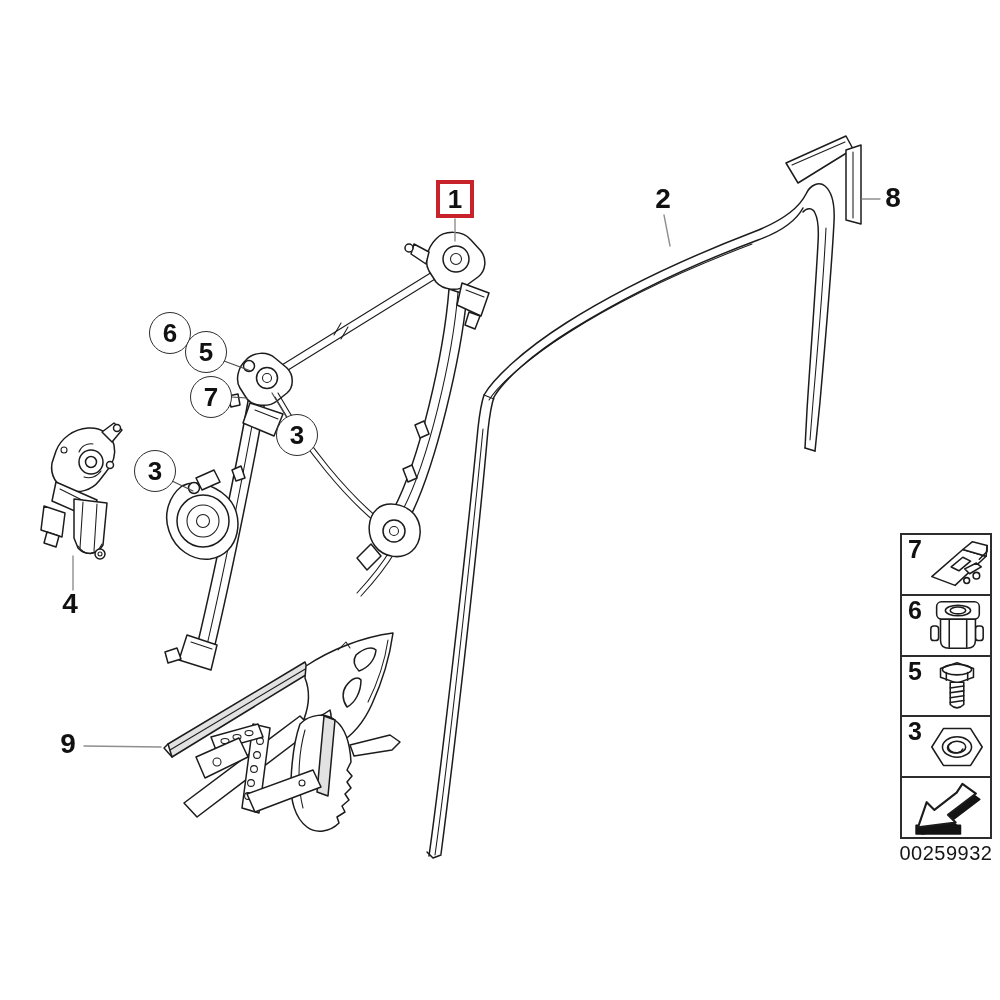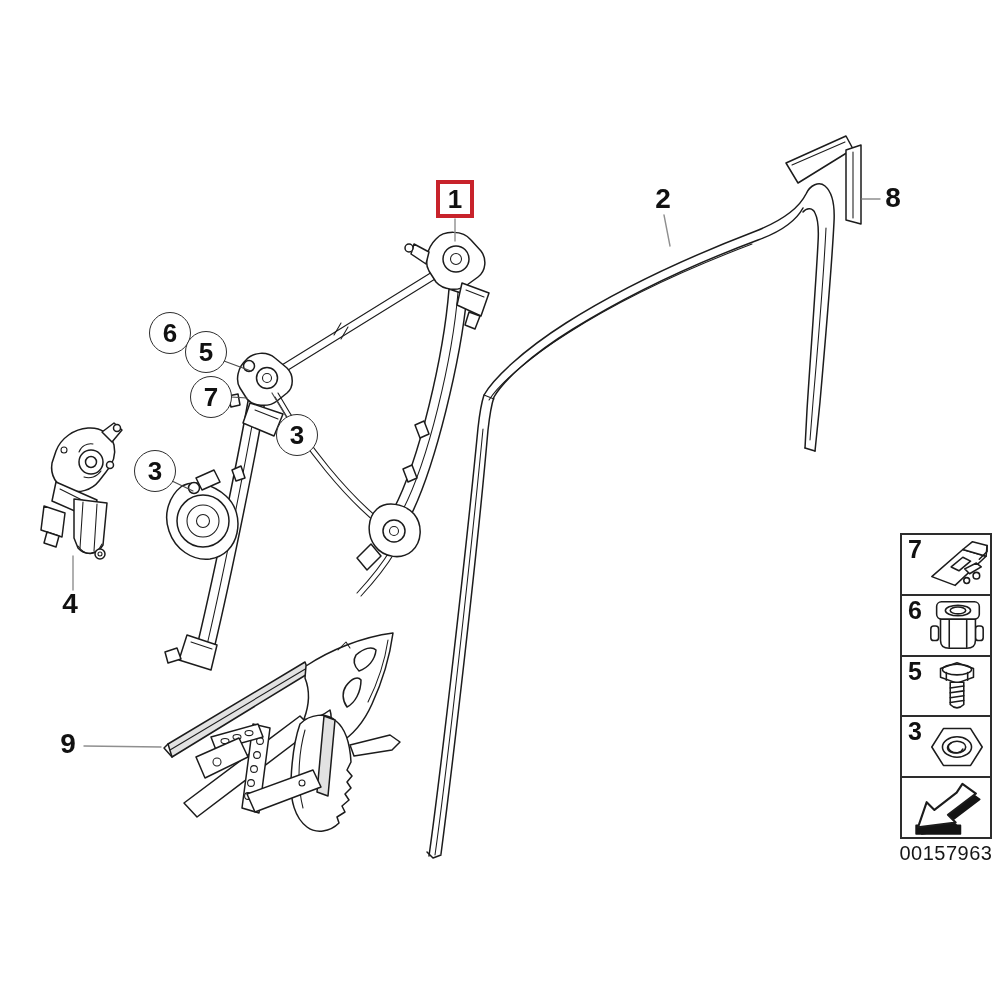--- a/index.html
+++ b/index.html
@@ -257,14 +257,14 @@
 
     <div class="legend-cell">
       <svg class="legend-icon" style="right:2px;" width="84" height="56" viewBox="0 0 86 58">
         <path class="fb" d="M64,10 L78,20 L49,42 L57,50 L18,56 L27,30 L35,38 L58,20 Z"></path>
         <path class="fb" d="M12,47 L58,47 L58,56 L12,56 Z"></path>
         <path class="fw" style="stroke-width:2.2" d="M60,4 L74,14 L45,36 L53,44 L14,49 L23,23 L31,31 L54,13 Z"></path>
       </svg>
     </div>
   </div>
 
-  <div class="docnum">00157963</div>
+  <div class="docnum">00259932</div>
 </div>
 
 </body></html>

